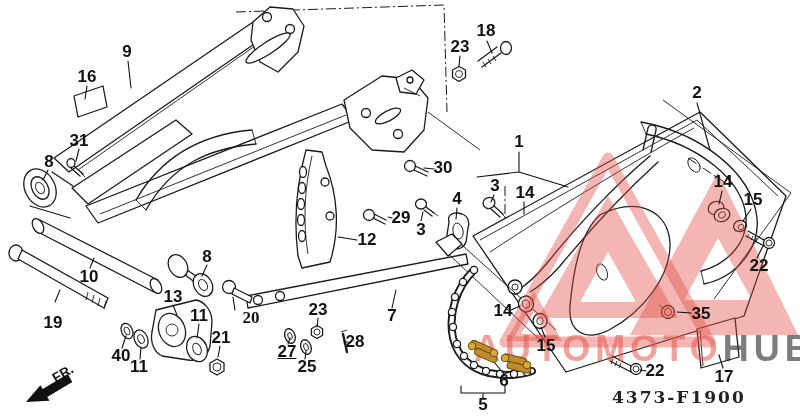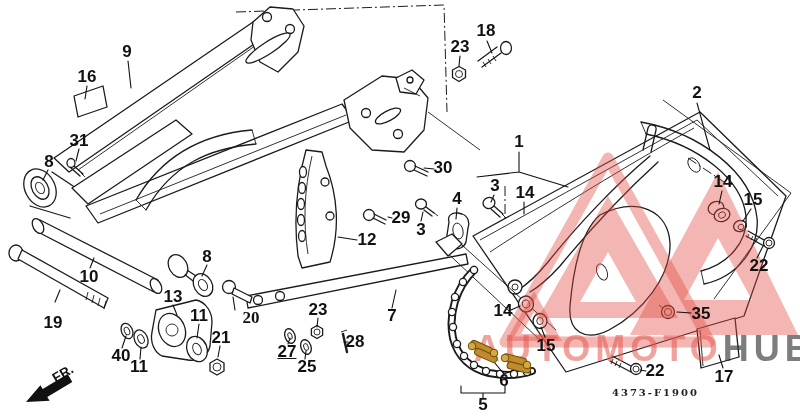--- a/index.html
+++ b/index.html
@@ -11,21 +11,21 @@
   #overlay-svg{z-index:2;}
   .wm-text{position:absolute;left:474px;top:331px;z-index:1;white-space:nowrap;
            font-weight:700;font-size:36px;line-height:36px;letter-spacing:5px;
            font-family:"Liberation Sans",sans-serif;}
   .wm-primary{color:rgba(228,86,76,0.55);}
   .wm-secondary{color:rgba(45,45,45,0.62);}
   .callout{position:absolute;z-index:3;transform:translate(-50%,-50%);
            font-weight:700;font-size:17px;color:#111;}
   .diagram-code{position:absolute;left:612px;top:387px;z-index:3;color:#222;
            font-family:"DejaVu Serif","Liberation Serif",serif;
-           font-weight:700;font-size:10px;letter-spacing:2px;}
+           font-weight:700;font-size:17px;letter-spacing:2px;}
   .fr-label{position:absolute;left:52px;top:366px;z-index:3;color:#111;
            font-weight:700;font-size:13.5px;transform:rotate(-31deg);}
   .k{stroke:#1b1b1b;stroke-width:1.3;fill:none;stroke-linejoin:round;stroke-linecap:round;}
   .kf{stroke:#1b1b1b;stroke-width:1.3;fill:#fff;stroke-linejoin:round;}
   .kt{stroke:#1b1b1b;stroke-width:0.9;fill:none;}
   .ld{stroke:#111;stroke-width:1.1;fill:none;stroke-linecap:round;}
   .ph{stroke:#1b1b1b;stroke-width:1;fill:none;stroke-dasharray:10 3 2 3;}
 </style>
 </head>
 <body>

